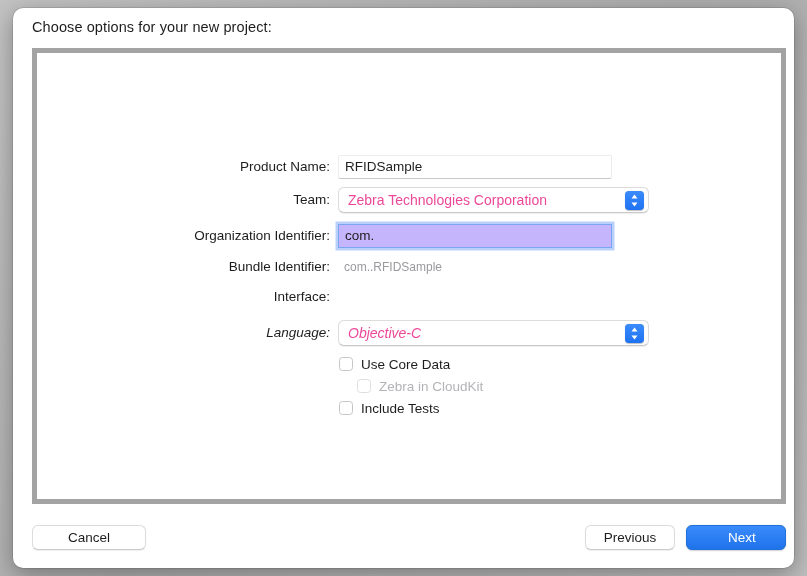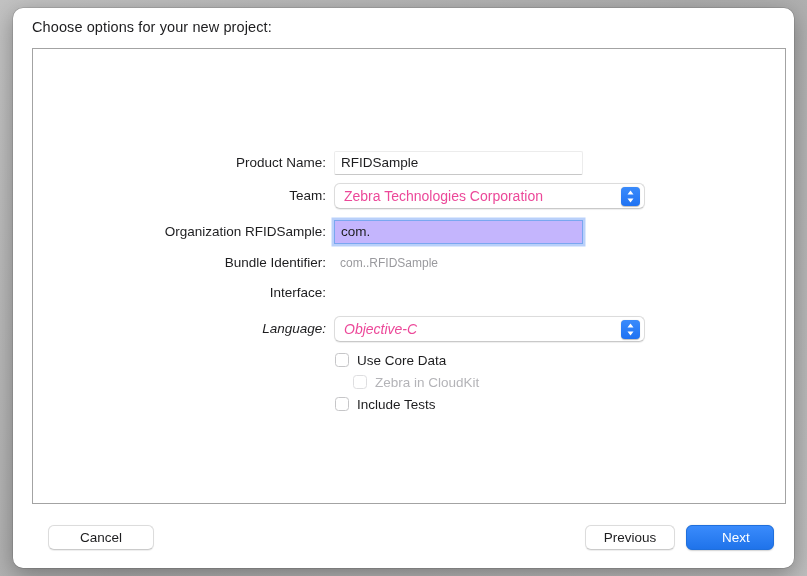--- a/index.html
+++ b/index.html
@@ -38,21 +38,21 @@
   }
 
   
   .panel {
     position: absolute;
     left: 19px;
     top: 40px;
     width: 754px;
     height: 456px;
     background: #ffffff;
-    border: 1px solid #a3a3a3;
+    border: 5px solid #a3a3a3;
     box-sizing: border-box;
   }
 
   .row {
     position: absolute;
     left: 0;
     height: 26px;
   }
   .row .lbl {
     position: absolute;
@@ -70,21 +70,21 @@
     top: 0;
     width: 260px;
     height: 26px;
   }
 
   
   .textfield {
     position: absolute;
     left: 301px;
     top: 1px;
-    width: 249px;
+    width: 274px;
     height: 24px;
     box-sizing: border-box;
     background: #ffffff;
     border: 1px solid #ececec;
     border-bottom: 1px solid #c8c8c8;
     border-radius: 2px;
     font-size: 13.5px;
     color: #1d1d1f;
     line-height: 22px;
     padding-left: 6px;
@@ -228,21 +228,21 @@
           <svg width="19" height="19" viewBox="0 0 19 19" aria-hidden="true">
             <path d="M9.5 3.6 L12.5 7.4 L6.5 7.4 Z" fill="#ffffff"></path>
             <path d="M9.5 15.4 L6.5 11.6 L12.5 11.6 Z" fill="#ffffff"></path>
           </svg>
         </div>
       </div>
     </div>
 
     <div class="row" style="top:170px; width:754px;">
       <div class="lblbox">
-        <div class="lbl">Organization RFIDSample:</div>
+        <div class="lbl">Organization Identifier:</div>
       </div>
       <div class="textfield focused">com.</div>
     </div>
 
     <div class="row" style="top:201px; width:754px;">
       <div class="lblbox">
         <div class="lbl">Bundle Identifier:</div>
       </div>
       <div class="statictext">com..RFIDSample</div>
     </div>
@@ -278,19 +278,19 @@
       <div class="ctext dim">Zebra in CloudKit</div>
     </div>
 
     <div class="checkrow" style="left:302px; top:346px;">
       <div class="cbox"></div>
       <div class="ctext">Include Tests</div>
     </div>
 
   </div>
 
-  <div class="btn" style="left:19px; top:517px; width:106px;margin-left:16px;">Cancel</div>
+  <div class="btn" style="left:19px; top:517px; width:114px;">Cancel</div>
 
   <div class="btn" style="left:572px; top:517px; width:90px;">Previous</div>
 
-  <div class="btn primary" style="left:673px; top:517px; width:88px;padding-left:12px;">Next</div>
+  <div class="btn primary" style="left:673px; top:517px; width:100px;padding-left:12px;">Next</div>
 
 </div>
 
 </body></html>

